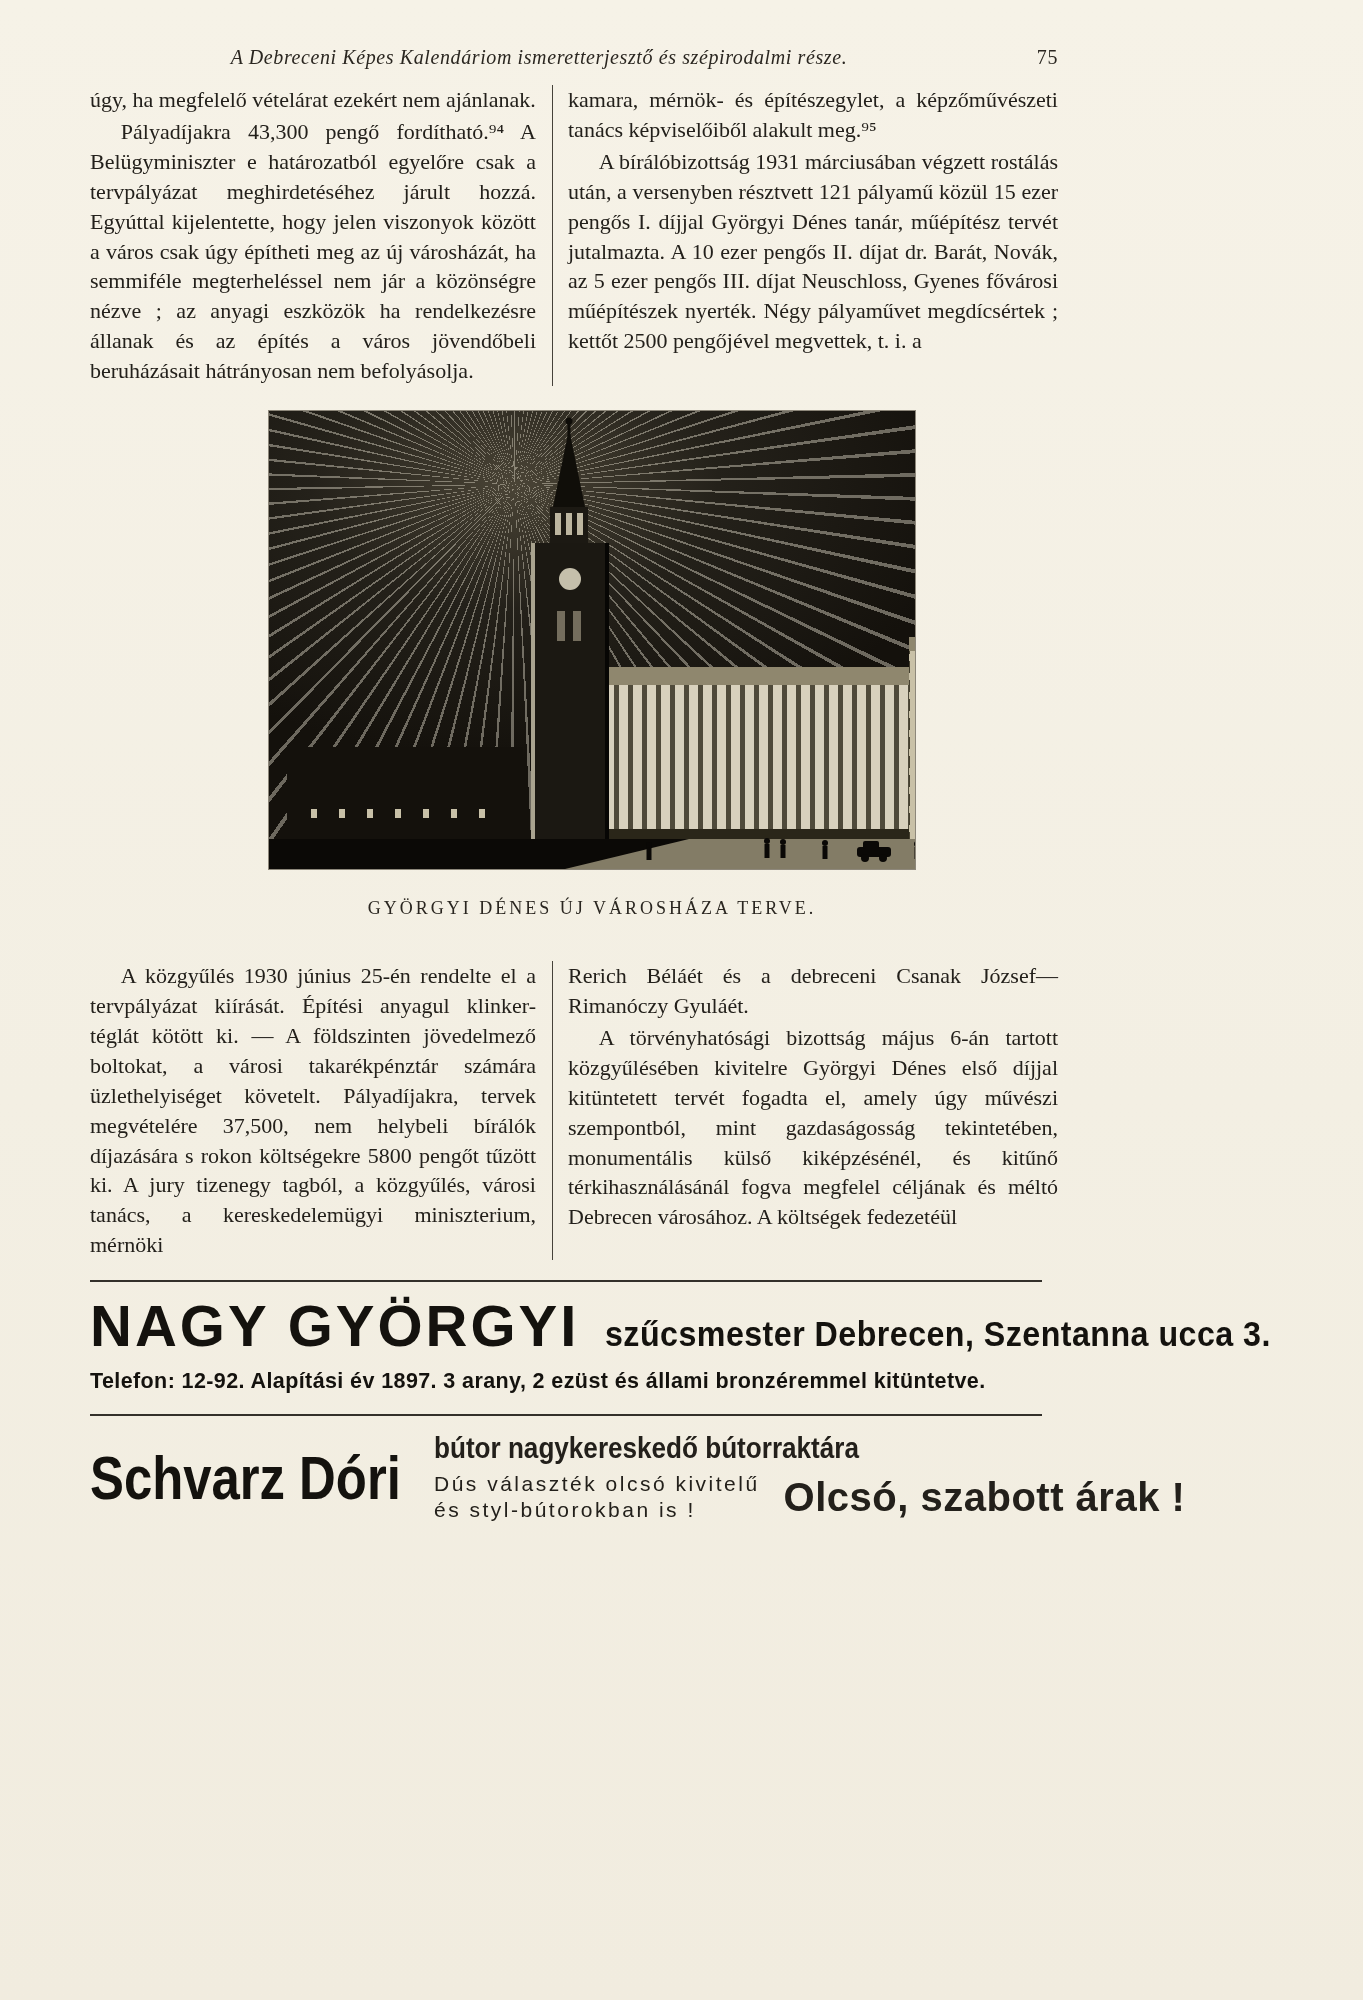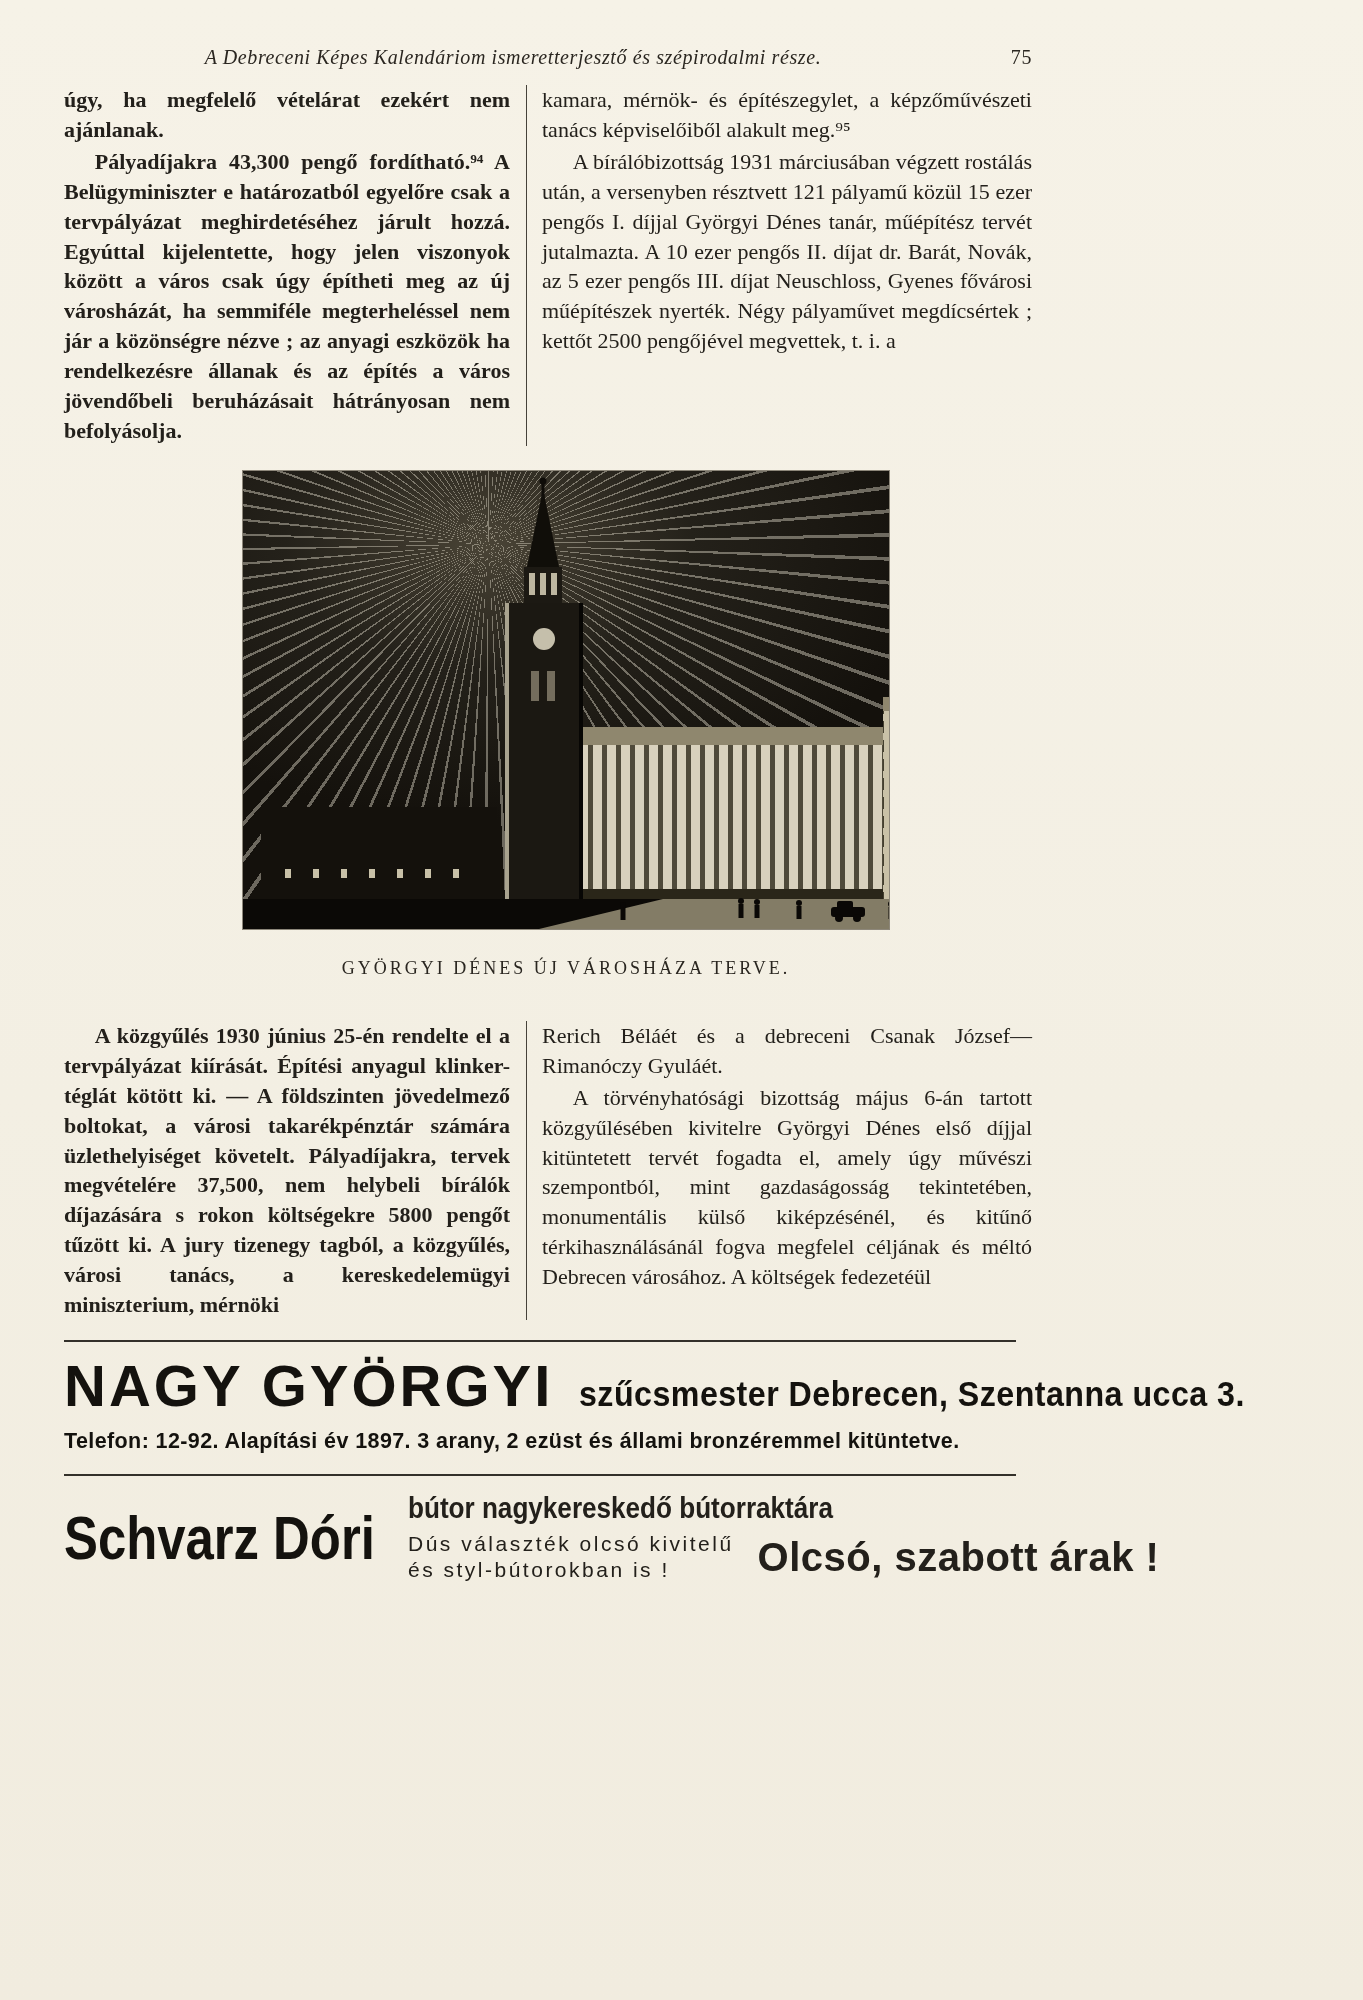--- a/index.html
+++ b/index.html
@@ -9,39 +9,39 @@
     font-family:"Liberation Serif","DejaVu Serif",serif;
   }
   .page{
     position:relative;
     width:1363px;height:2000px;
     background:linear-gradient(180deg,#f6f2e7 0%,#f3efe3 55%,#f1ecdf 100%);
     color:#23201b;
     overflow:hidden;
   }
   .content{
-    position:absolute;top:46px;left:64px;width:968px;
+    position:absolute;top:46px;left:90px;width:968px;
   }
 
   
   .running-head{
     display:flex;align-items:baseline;
     font-style:italic;font-size:20px;letter-spacing:.6px;
     color:#2a2620;
   }
   .head-title{flex:1;text-align:center;}
   .head-page{width:70px;text-align:right;font-style:normal;}
 
   
   .two-col{
     display:grid;grid-template-columns:463px 1fr;
     margin-top:16px;
     font-size:22px;line-height:1.36;text-align:justify;
   }
-  .col-left{padding-right:16px;border-right:1.5px solid #46423a;font-weight:bold;}
+  .col-left{padding-right:16px;border-right:1.5px solid #46423a;}
   .col-right{padding-left:15px;}
   .two-col p{margin:0;}
   .two-col p.indent{text-indent:1.4em;}
   .two-col p + p{margin-top:2px;}
 
   
   figure{margin:24px 0 0 178px;width:648px;}
   .art{
     position:relative;height:458px;
     border:1px solid #8d877a;

